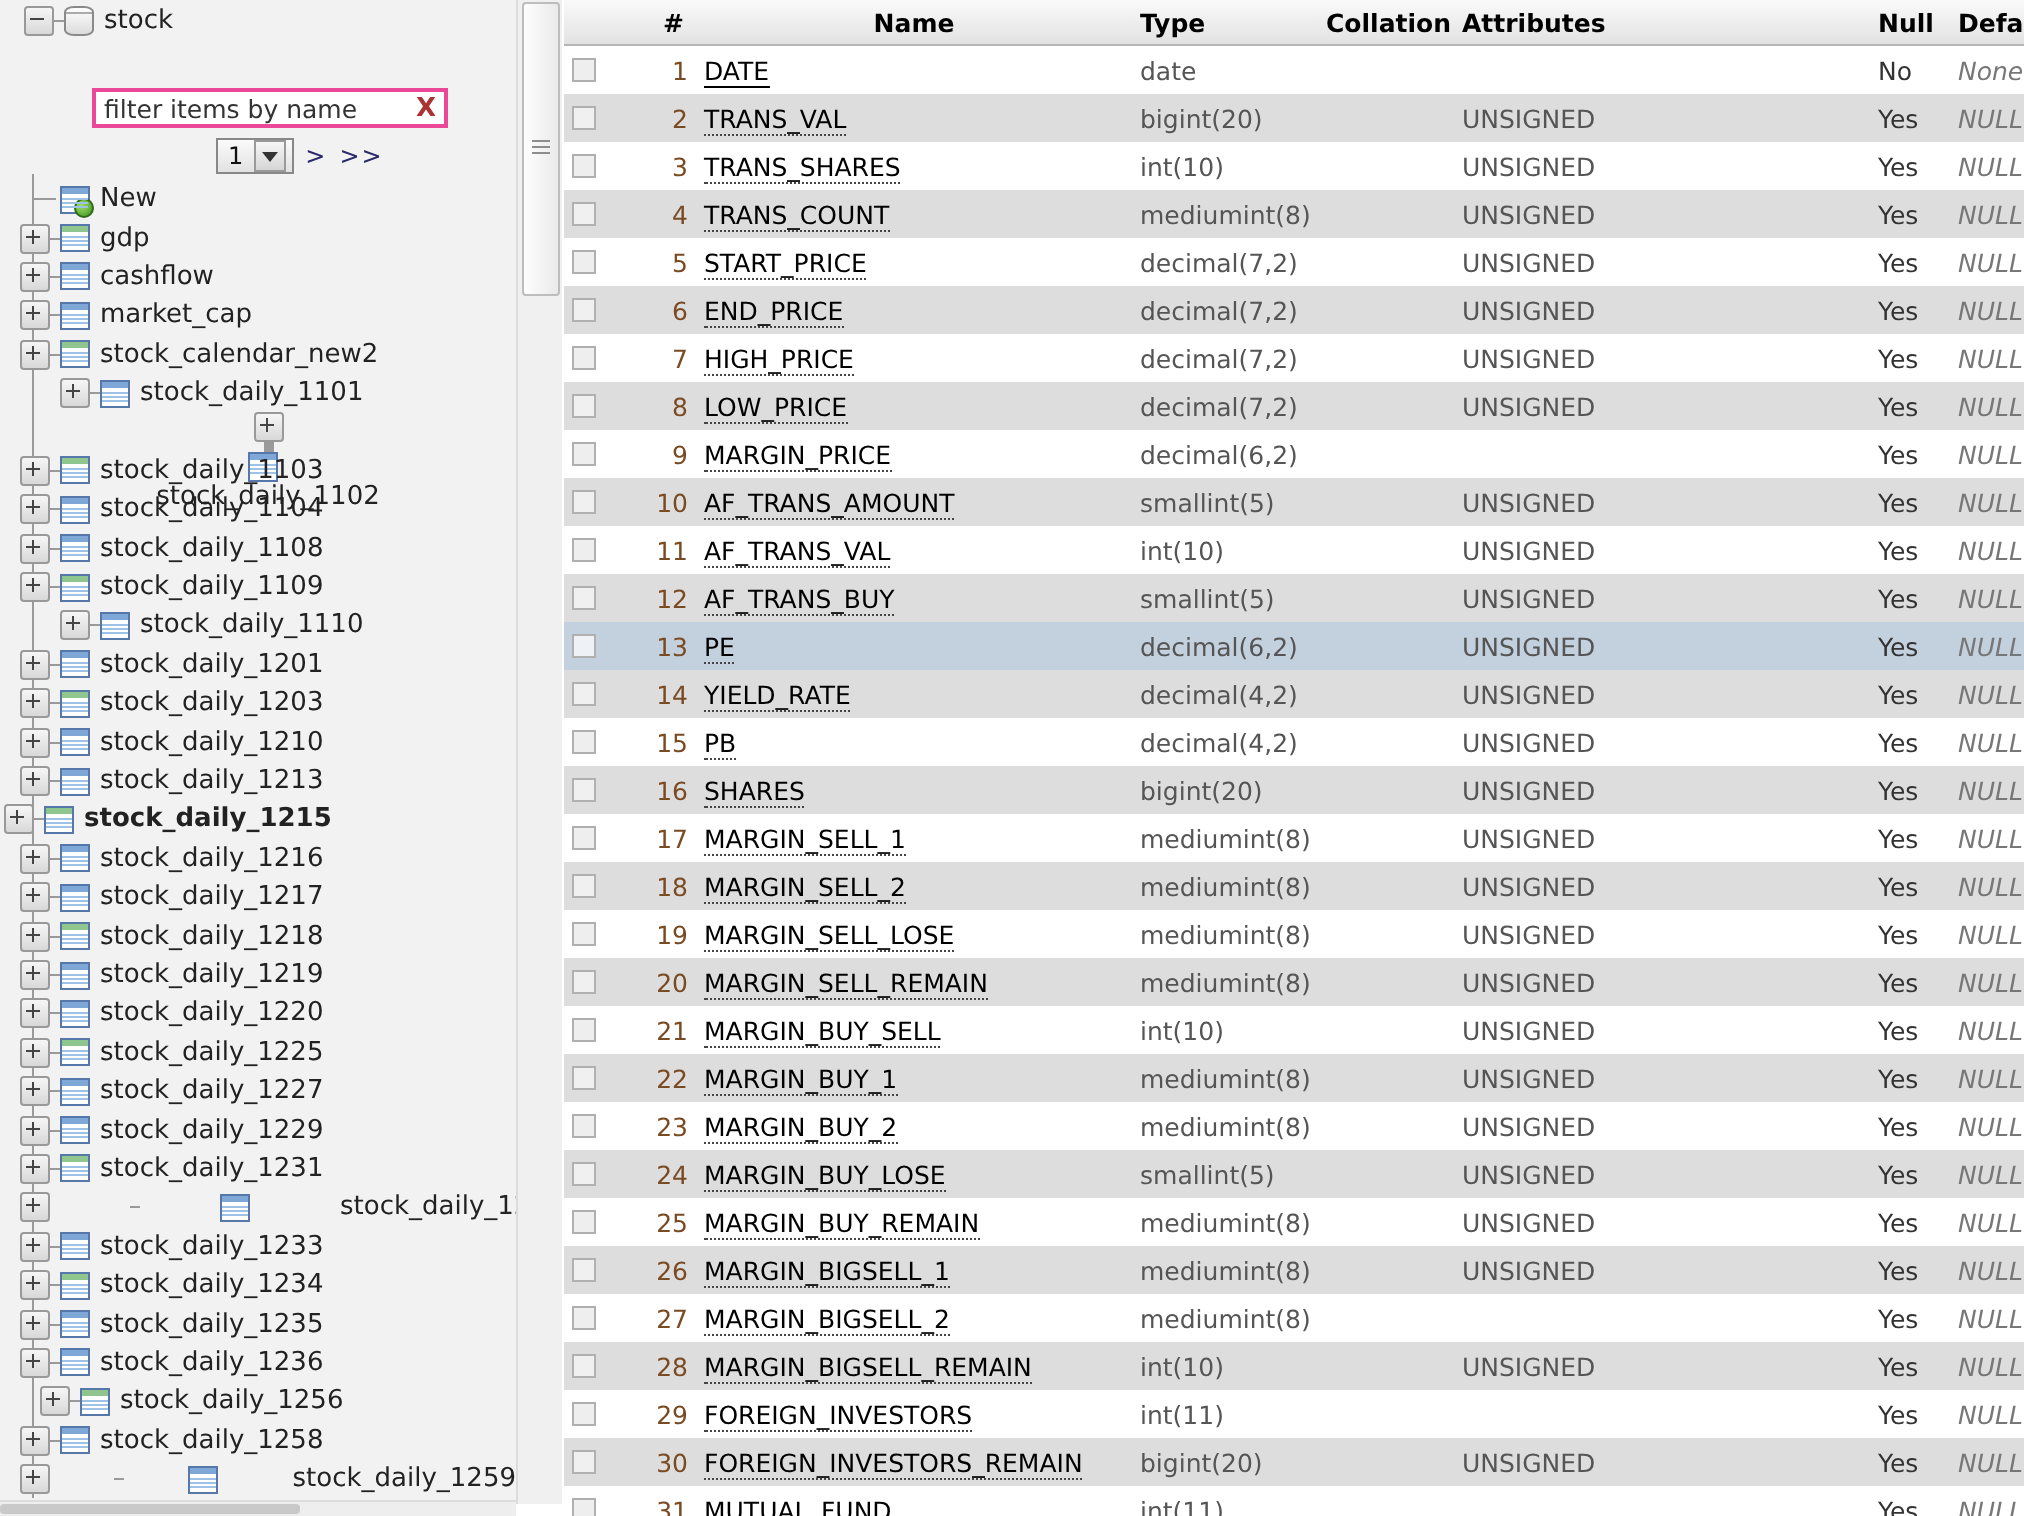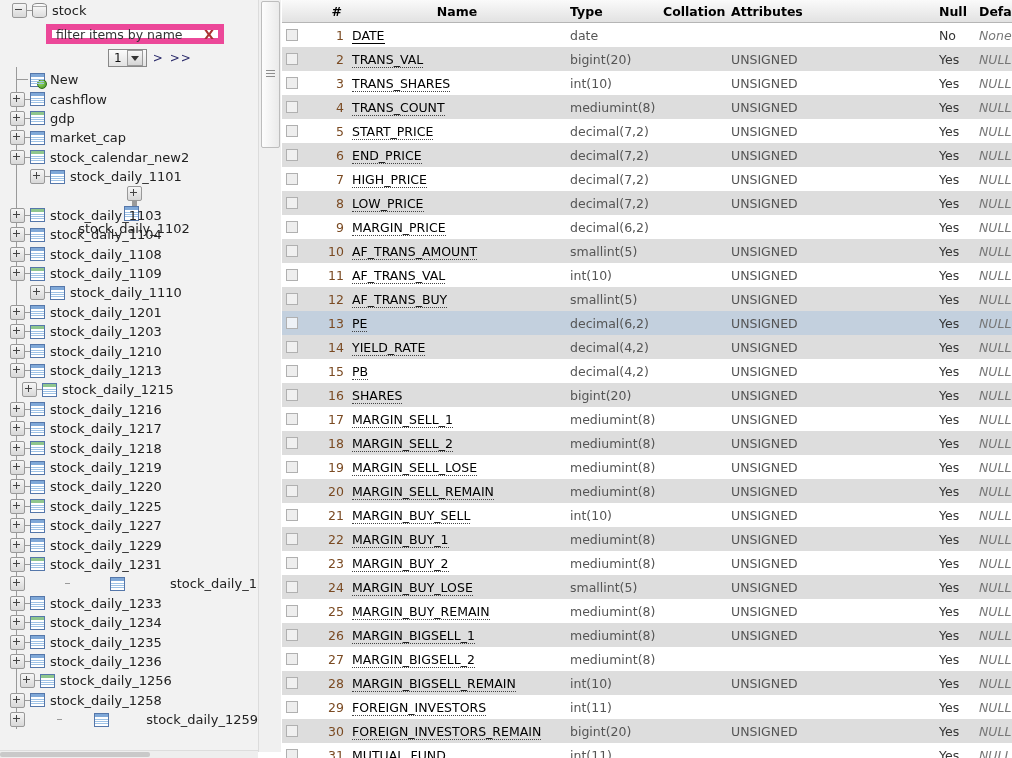--- a/index.html
+++ b/index.html
@@ -35,23 +35,24 @@
     background:linear-gradient(#fdfdfd,#dcdcdc);
   }
   .db-icon::before{
     content:"";position:absolute;left:0;top:2px;right:0;height:1px;background:#aaa;
   }
   .db-label{font-size:13px;color:#222;}
 
   .filter-wrap{padding:4px 0 0 46px;}
   .filter-box{
     width:178px;height:20px;box-sizing:border-box;
-    border:6px solid #ec4899;background:#fff;
+    border:2px solid #ec4899;background:#fff;
     display:flex;align-items:center;justify-content:space-between;
     padding:0 4px 0 4px;
+    margin-top:20px;
   }
   .filter-text{font-size:12.5px;color:#333;}
   .filter-x{font-size:13px;font-weight:bold;color:#a33;cursor:pointer;}
 
   .pager{display:flex;align-items:center;gap:6px;padding:5px 0 0 108px;}
   .pg-select{
     display:flex;align-items:center;gap:3px;
     border:1px solid #888;background:linear-gradient(#fbfbfb,#e2e2e2);
     padding:1px 3px;height:18px;box-sizing:border-box;
   }
@@ -202,32 +203,32 @@
         <span class="tbl-icon new">
           <span class="new-badge"></span>
         </span>
         <span class="tree-label">New</span>
       </div>
 
       <div id="tree-list">
           <div class="tree-item" style="padding-left: 10px;">
             <span class="toggle plus"></span>
             <span class="hline"></span>
+            <span class="tbl-icon green"></span>
+            <span class="tree-label">gdp</span>
+          </div>
+          <div class="tree-item" style="padding-left: 10px;">
+            <span class="toggle plus"></span>
+            <span class="hline"></span>
             <span class="tbl-icon"></span>
             <span class="tree-label">cashflow</span>
           </div>
           <div class="tree-item" style="padding-left: 10px;">
             <span class="toggle plus"></span>
             <span class="hline"></span>
-            <span class="tbl-icon green"></span>
-            <span class="tree-label">gdp</span>
-          </div>
-          <div class="tree-item" style="padding-left: 10px;">
-            <span class="toggle plus"></span>
-            <span class="hline"></span>
             <span class="tbl-icon"></span>
             <span class="tree-label">market_cap</span>
           </div>
           <div class="tree-item" style="padding-left: 10px;">
             <span class="toggle plus"></span>
             <span class="hline"></span>
             <span class="tbl-icon green"></span>
             <span class="tree-label">stock_calendar_new2</span>
           </div>
           <div class="tree-item" style=" align-items: center;">
@@ -289,21 +290,21 @@
             <span class="hline"></span>
             <span class="tbl-icon"></span>
             <span class="tree-label">stock_daily_1210</span>
           </div>
           <div class="tree-item" style="padding-left: 10px;">
             <span class="toggle plus"></span>
             <span class="hline"></span>
             <span class="tbl-icon"></span>
             <span class="tree-label">stock_daily_1213</span>
           </div>
-          <div class="tree-item" style="padding-left: 22px;">
+          <div class="tree-item" style="padding-left: 2px; font-weight: bold;">
             <span class="toggle plus"></span>
             <span class="hline"></span>
             <span class="tbl-icon green"></span>
             <span class="tree-label">stock_daily_1215</span>
           </div>
           <div class="tree-item" style="padding-left: 10px;">
             <span class="toggle plus"></span>
             <span class="hline"></span>
             <span class="tbl-icon"></span>
             <span class="tree-label">stock_daily_1216</span>

